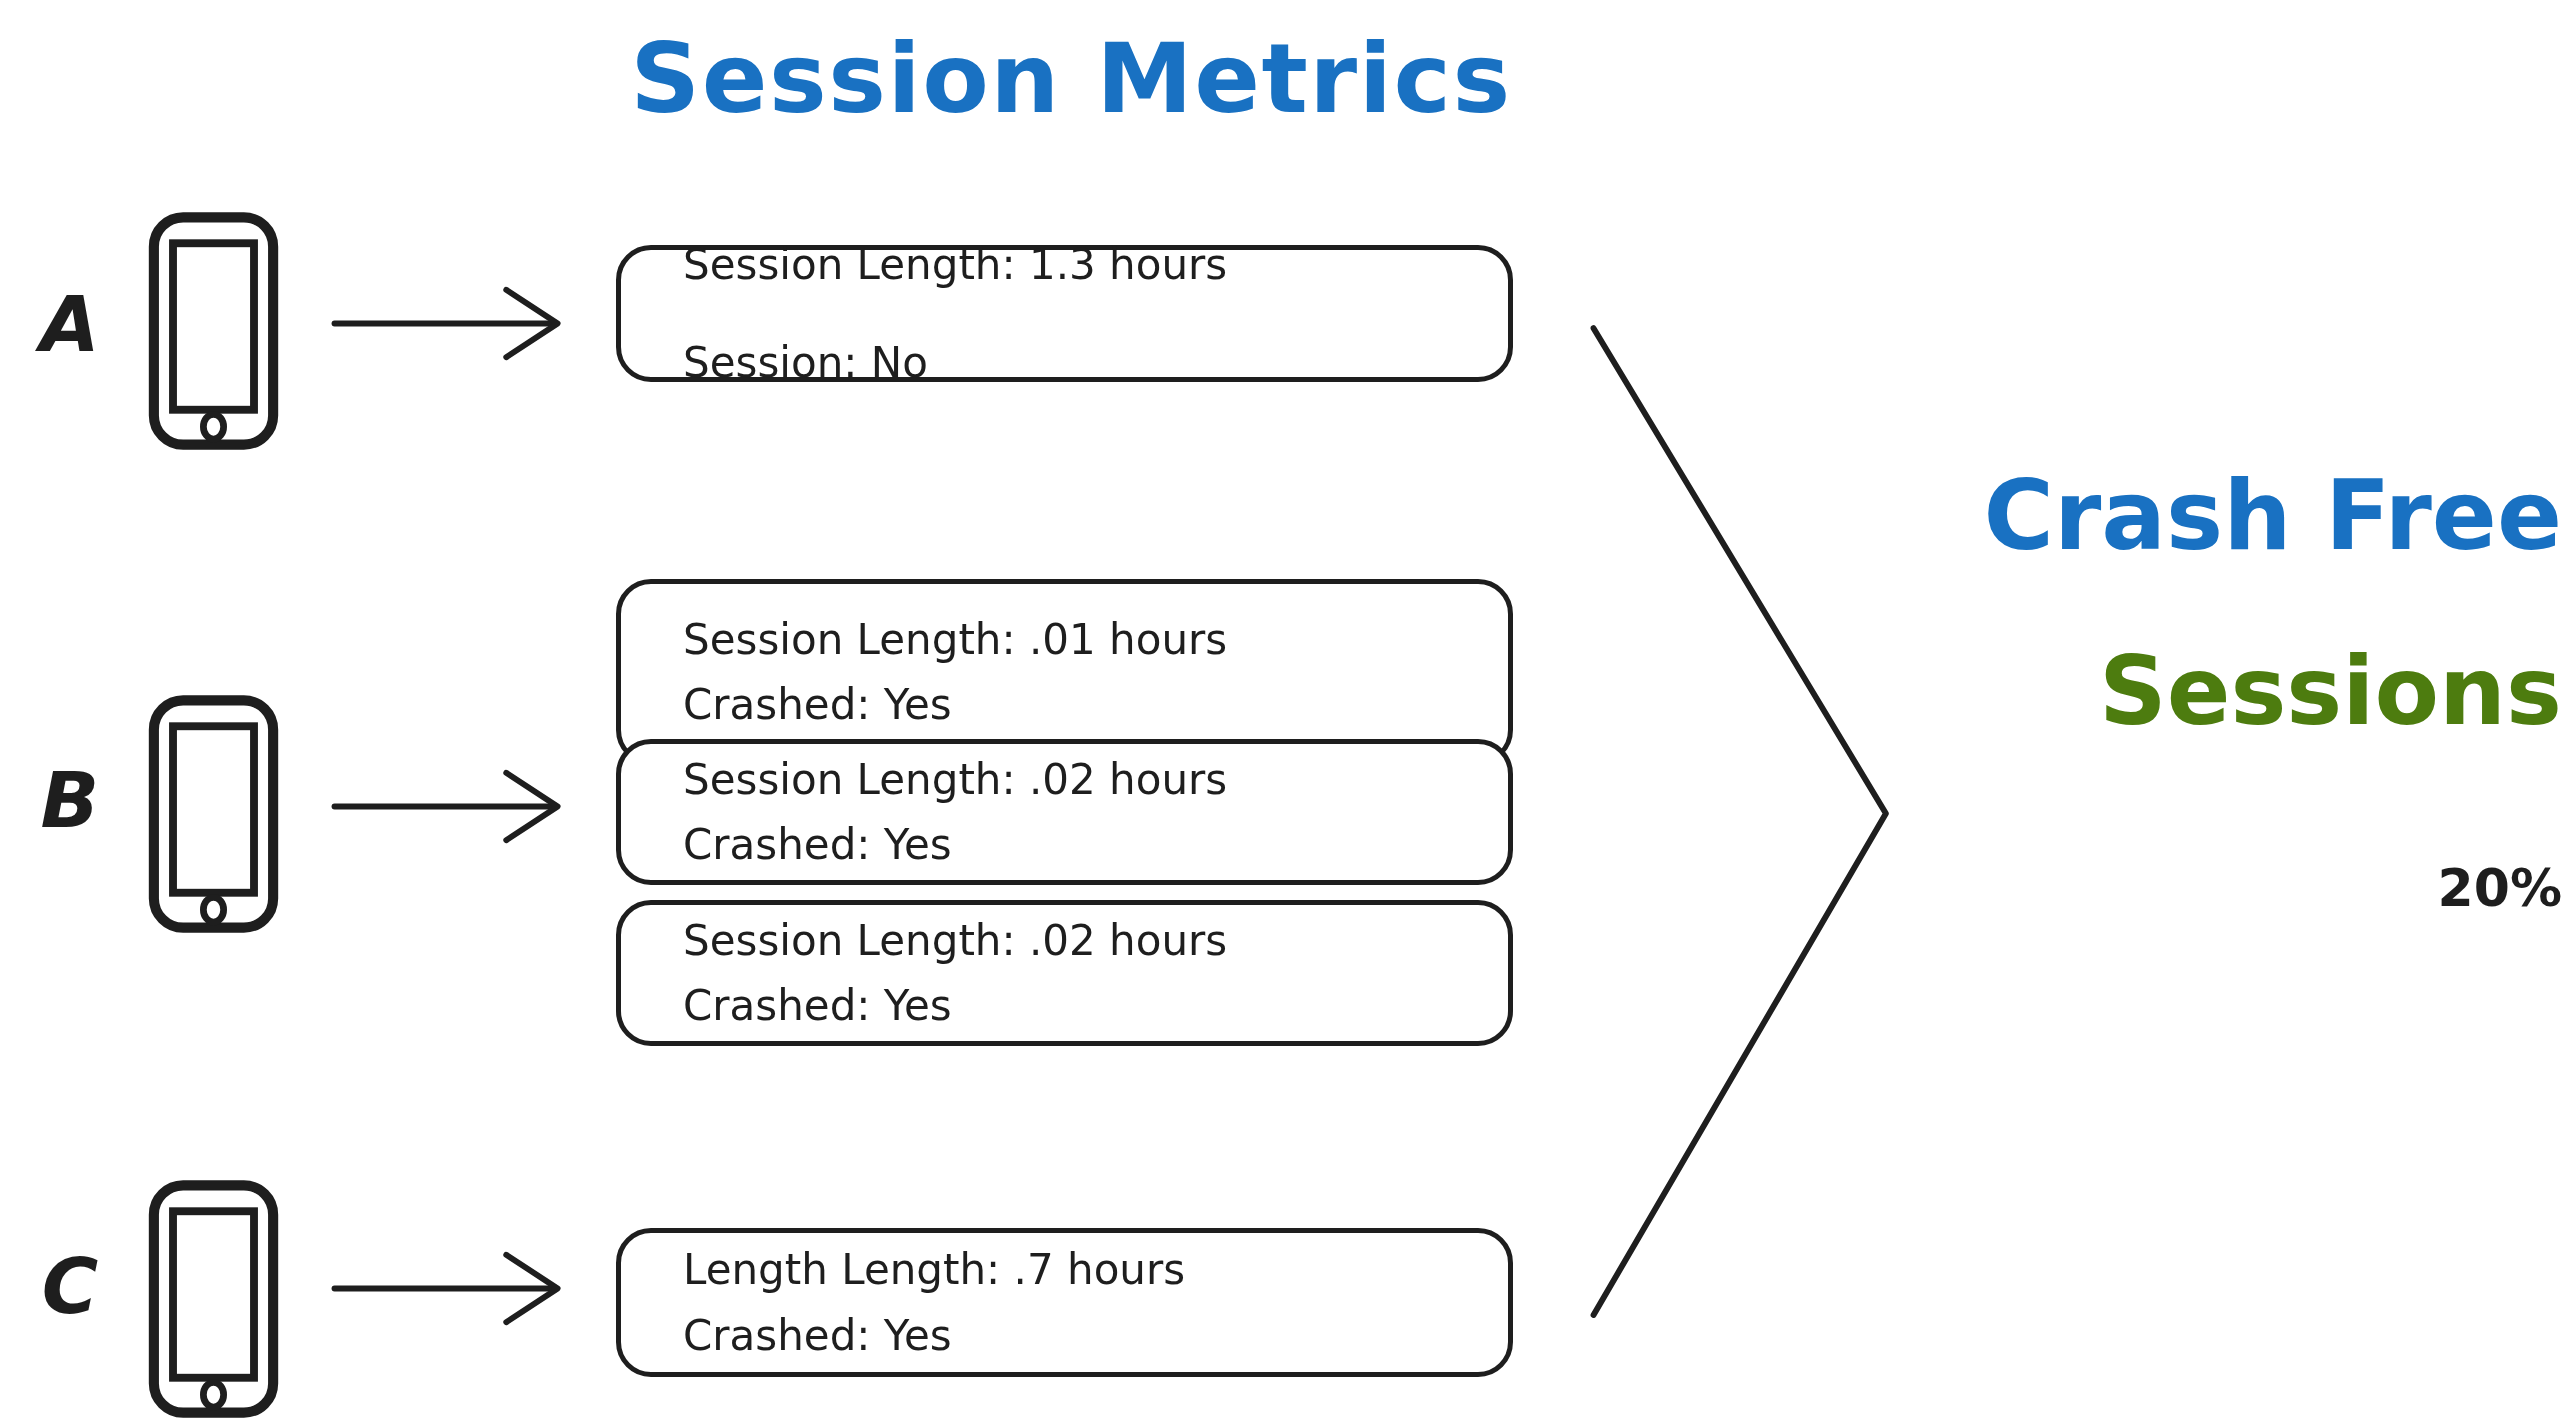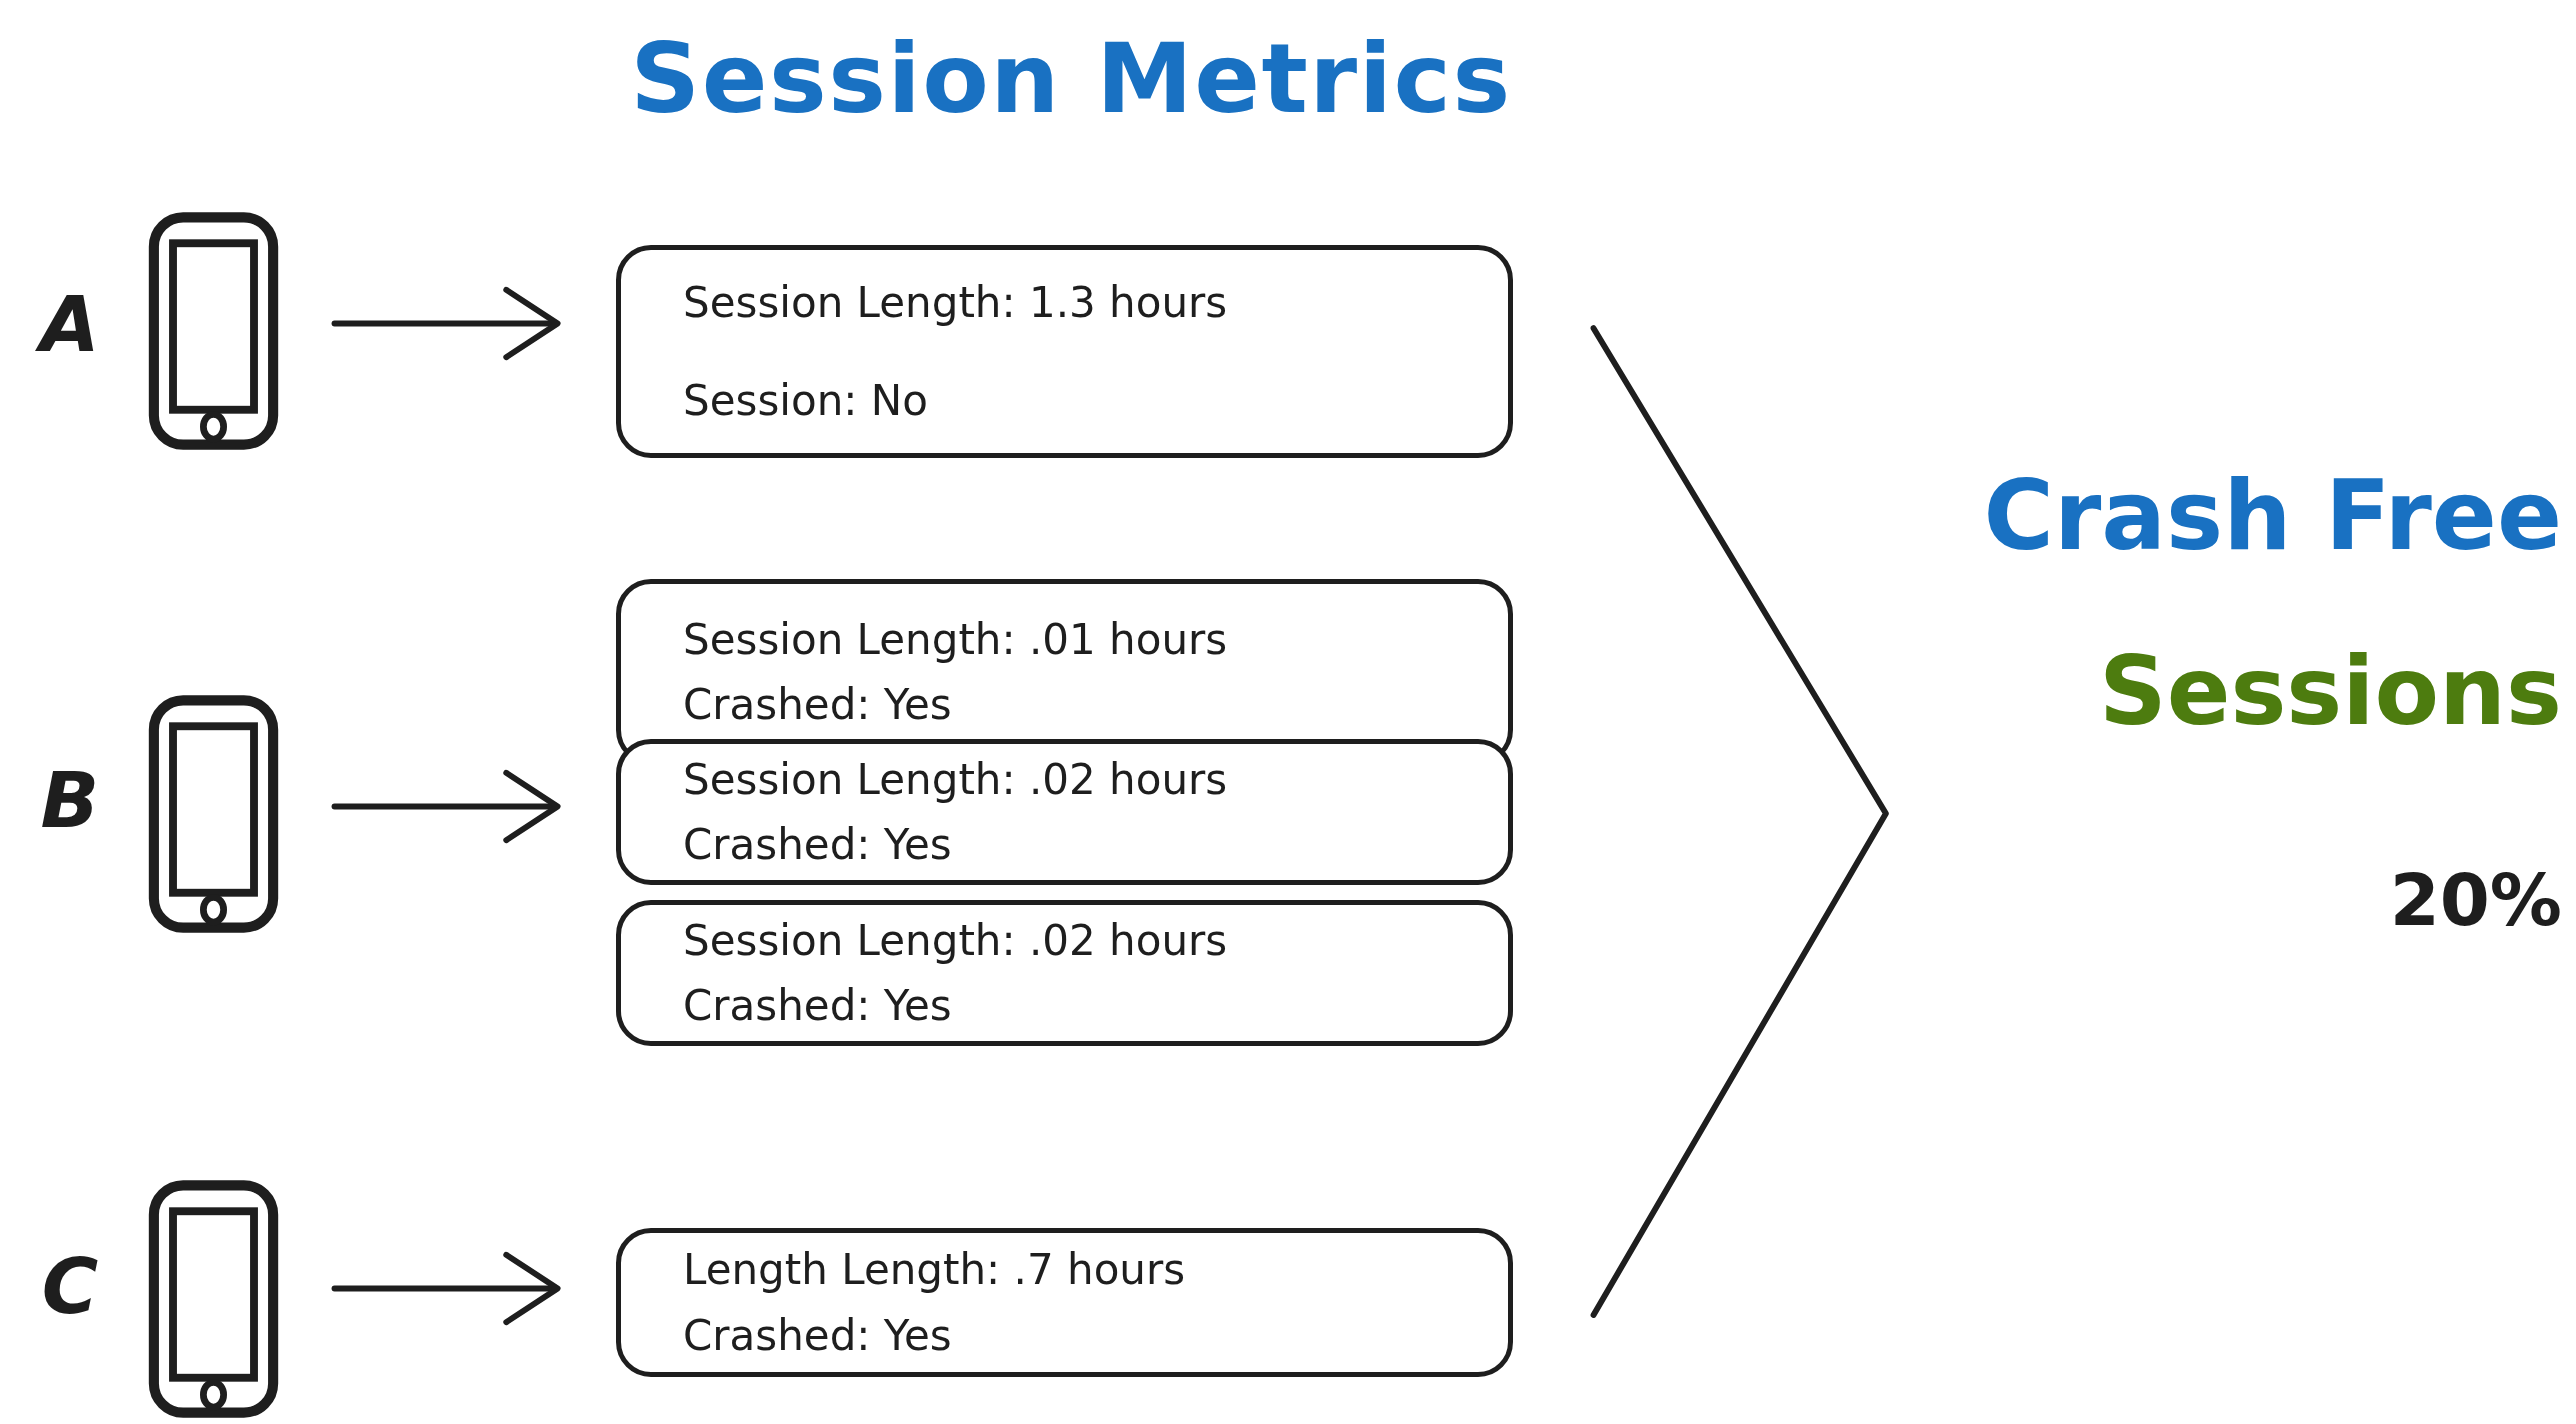--- a/index.html
+++ b/index.html
@@ -19,21 +19,21 @@
   .session-box{
     left:616px;width:897px;box-sizing:border-box;background:#ffffff;
     border:5.9px solid #1e1e1e;border-radius:35px;
     display:flex;flex-direction:column;justify-content:center;
     padding-left:62px;font-size:42px;line-height:1.55;color:#1e1e1e;
   }
   .session-box .line{white-space:nowrap;}
   .result-line{left:1870px;width:692px;text-align:right;white-space:nowrap;}
   .result-blue{font-size:96px;font-weight:bold;color:#1971c2;}
   .result-green{font-size:94px;font-weight:bold;color:#4d7c0f;}
-  .result-value{font-size:72px;font-weight:bold;color:#1e1e1e;}
+  .result-value{font-size:52px;font-weight:bold;color:#1e1e1e;}
   svg{display:block;}
 </style>
 </head>
 <body>
 
 <div class="canvas">
 
   <div class="abs page-title">Session Metrics</div>
 
   <div class="abs device-label" style="left:18.4px;top:286px;">A</div>
@@ -74,21 +74,21 @@
       <path d="M238 16 L308 62 L238 108" stroke="#1e1e1e" stroke-width="8" stroke-linecap="round" stroke-linejoin="round"></path>
     </svg>
   </div>
   <div class="abs" style="left:331px;top:1243px;">
     <svg width="236" height="91" viewBox="0 0 320 124" fill="none">
       <path d="M4 62 L304 62" stroke="#1e1e1e" stroke-width="8" stroke-linecap="round"></path>
       <path d="M238 16 L308 62 L238 108" stroke="#1e1e1e" stroke-width="8" stroke-linecap="round" stroke-linejoin="round"></path>
     </svg>
   </div>
 
-  <div class="abs session-box" style="top:245px;height:213px;gap:32px;">
+  <div class="abs session-box" style="top:245px;height:137px;gap:32px;">
     <div class="line">Session Length: 1.3 hours</div>
     <div class="line">Session: No</div>
   </div>
   <div class="abs session-box" style="top:579px;height:186px;">
     <div class="line">Session Length: .01 hours</div>
     <div class="line">Crashed: Yes</div>
   </div>
   <div class="abs session-box" style="top:739px;height:146px;">
     <div class="line">Session Length: .02 hours</div>
     <div class="line">Crashed: Yes</div>

